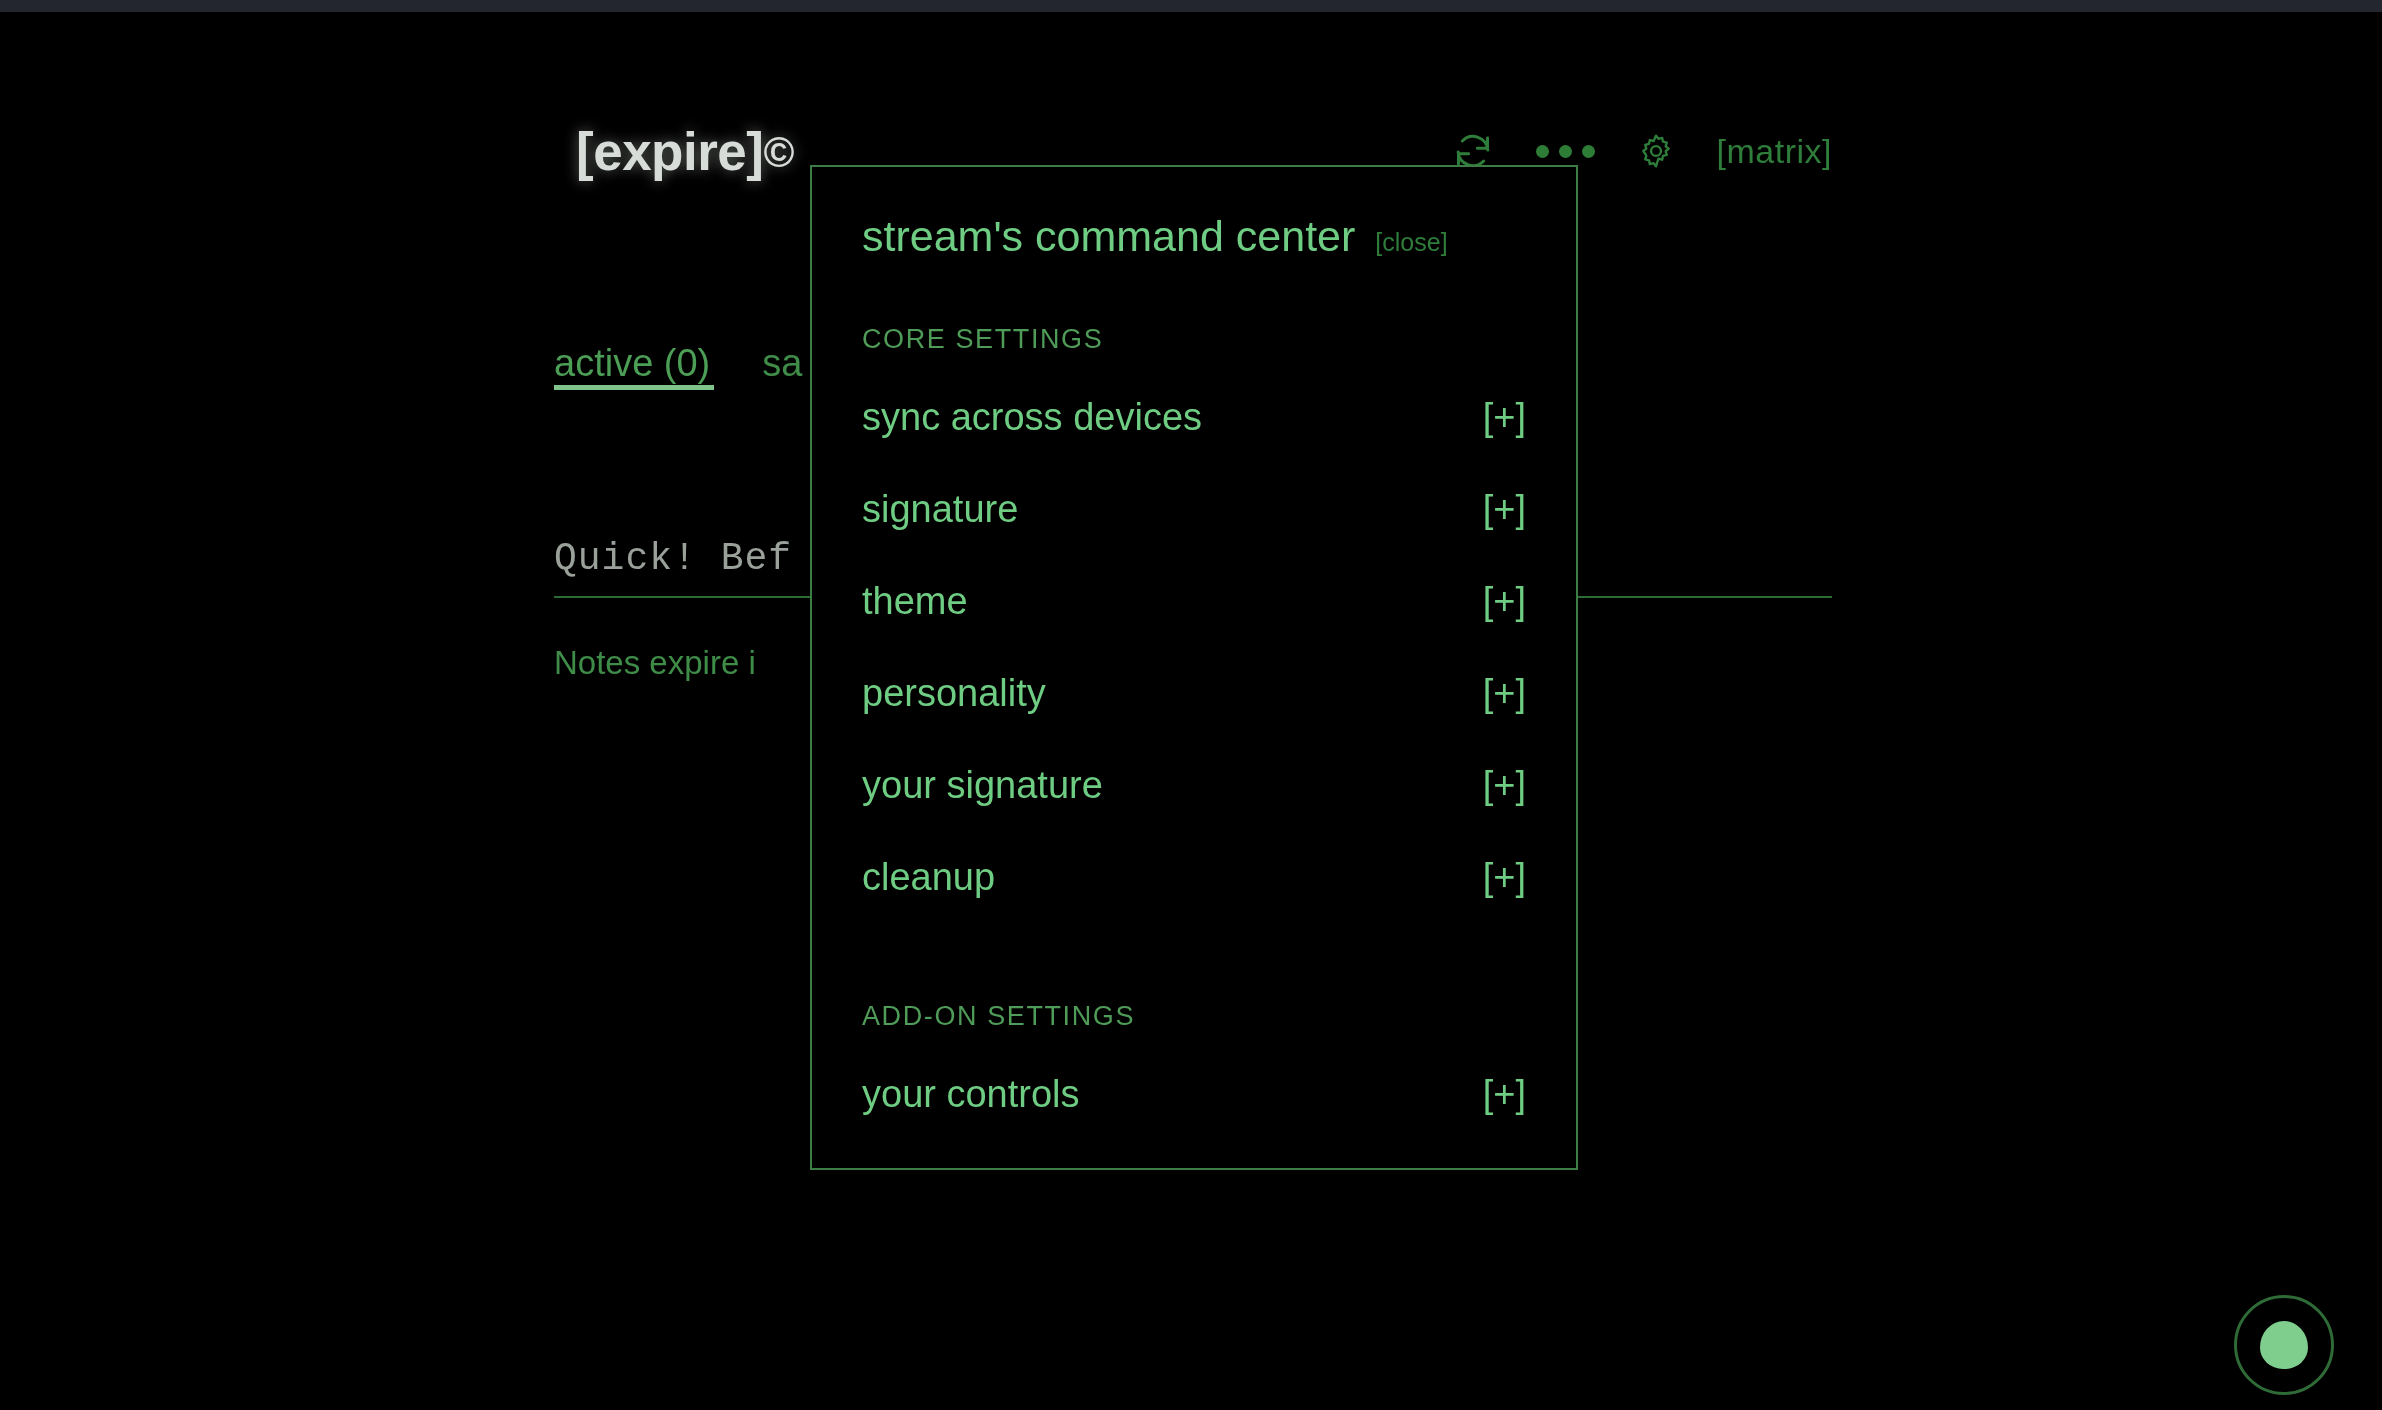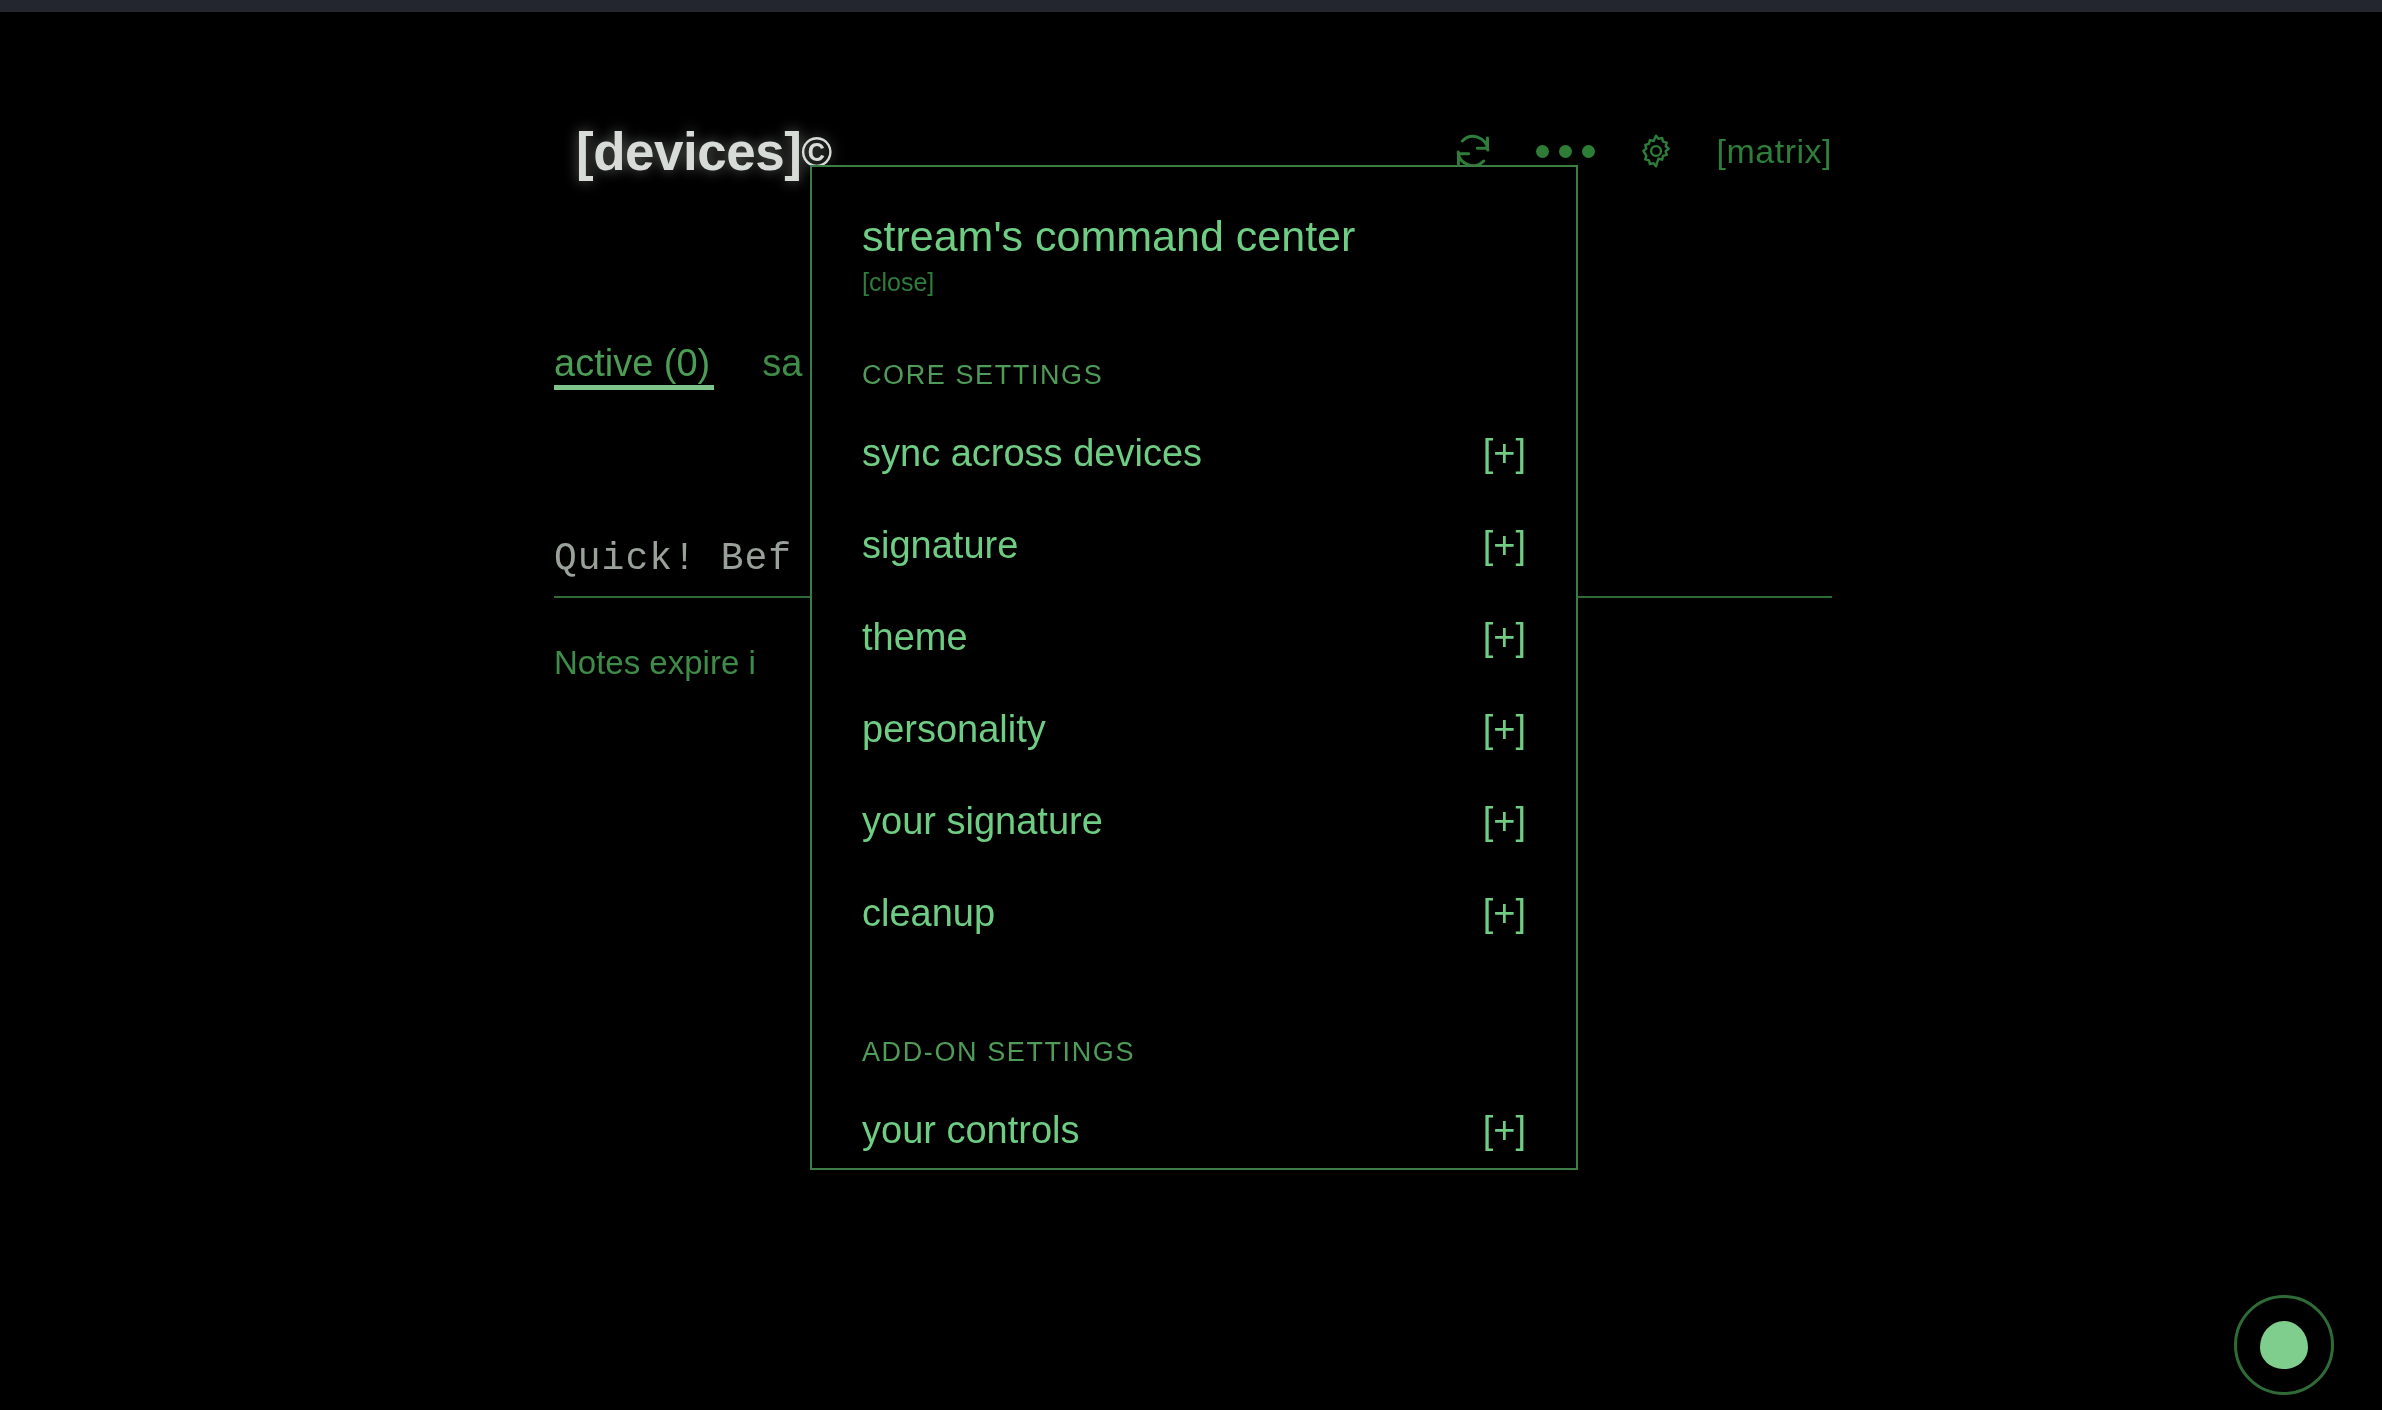--- a/index.html
+++ b/index.html
@@ -126,23 +126,22 @@
     position:absolute;
     left:810px; top:153px;
     width:768px; height:1005px;
     background:#000000;
     border:2px solid #3c7c45;
     padding:0 50px;
   }
   #modal-head {
     display:flex;
     align-items:baseline;
-    gap:7px;
+    gap:20px;
     padding-top:45px;
-    flex-direction:column;
   }
   #modal-title {
     font-size:43px;
     color:#6ecd83;
     white-space:nowrap;
   }
   #modal-close {
     font-size:25px;
     color:#2f7d3a;
     white-space:nowrap;
@@ -195,21 +194,21 @@
 </style>
 </head>
 <body>
 
 <div id="chrome-strip"></div>
 
 <div id="app">
 
   <div id="header">
 
-    <div id="brand"><span>[devices]</span><span class="mark">©</span></div>
+    <div id="brand"><span>[expire]</span><span class="mark">©</span></div>
 
     <div id="header-actions">
 
       <span class="hicon">
         <svg width="42" height="42" viewBox="0 0 24 24" fill="none" stroke="#2f7d3a" stroke-width="1.7" stroke-linecap="round">
           <path d="M20.5 11.5a8.5 8.5 0 0 0-14.6-5.2"></path>
           <polyline points="20.3,4.6 20.3,10.4 14.5,10.4" stroke-linejoin="round"></polyline>
           <path d="M3.5 12.5a8.5 8.5 0 0 0 14.6 5.2"></path>
           <polyline points="3.7,19.4 3.7,13.6 9.5,13.6" stroke-linejoin="round"></polyline>
         </svg>

